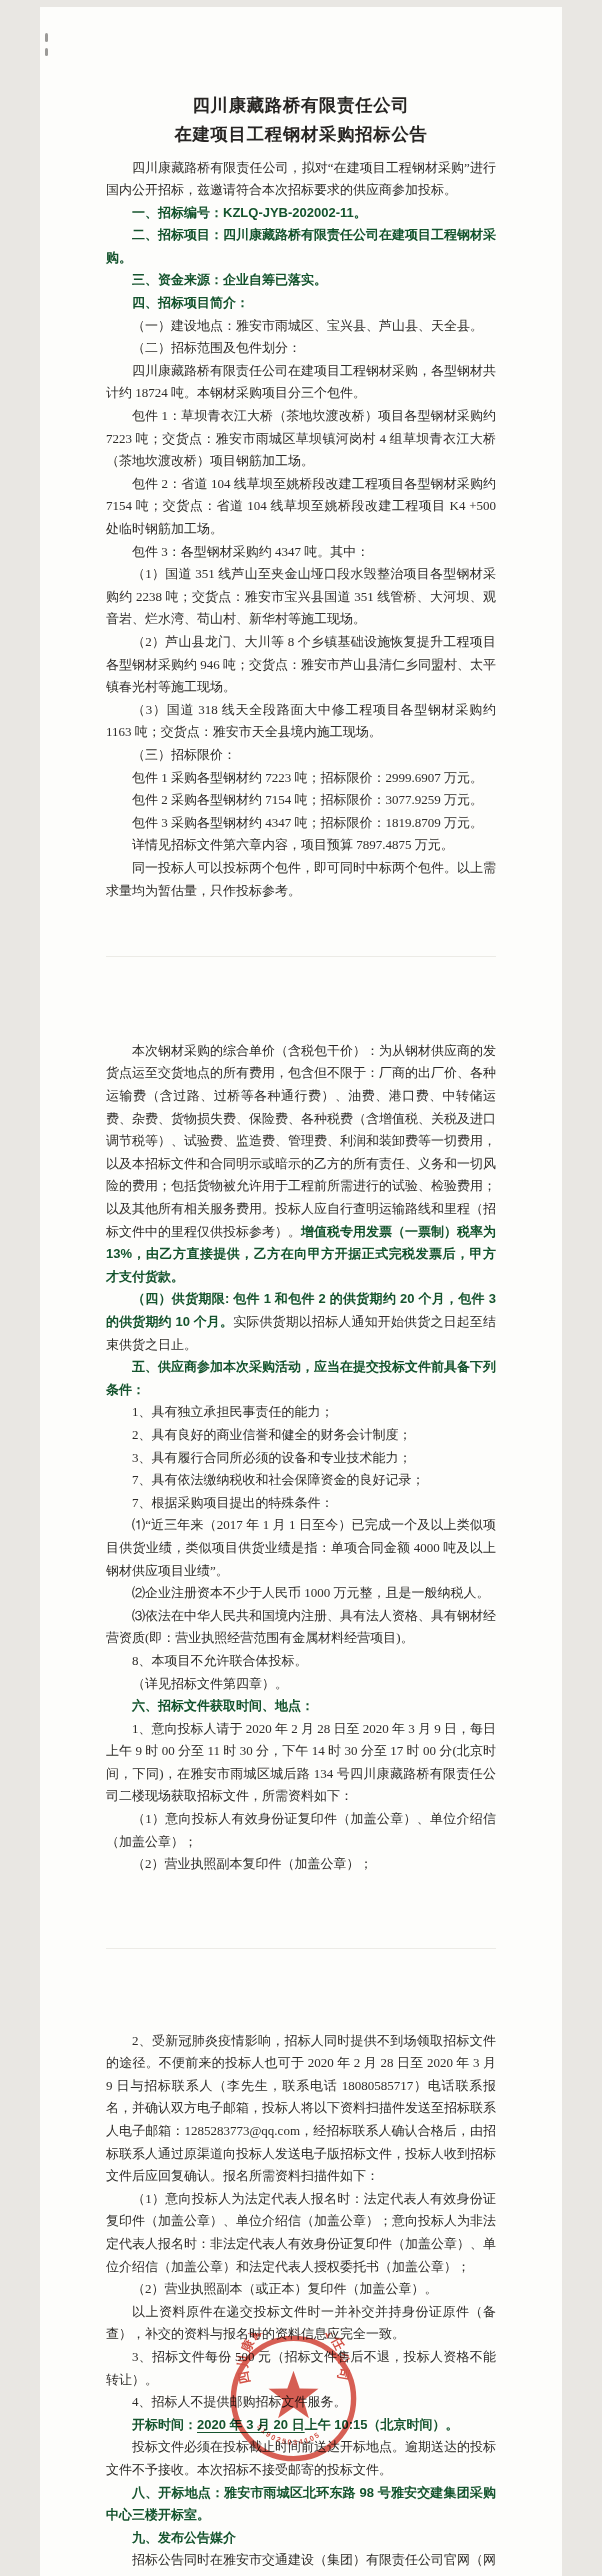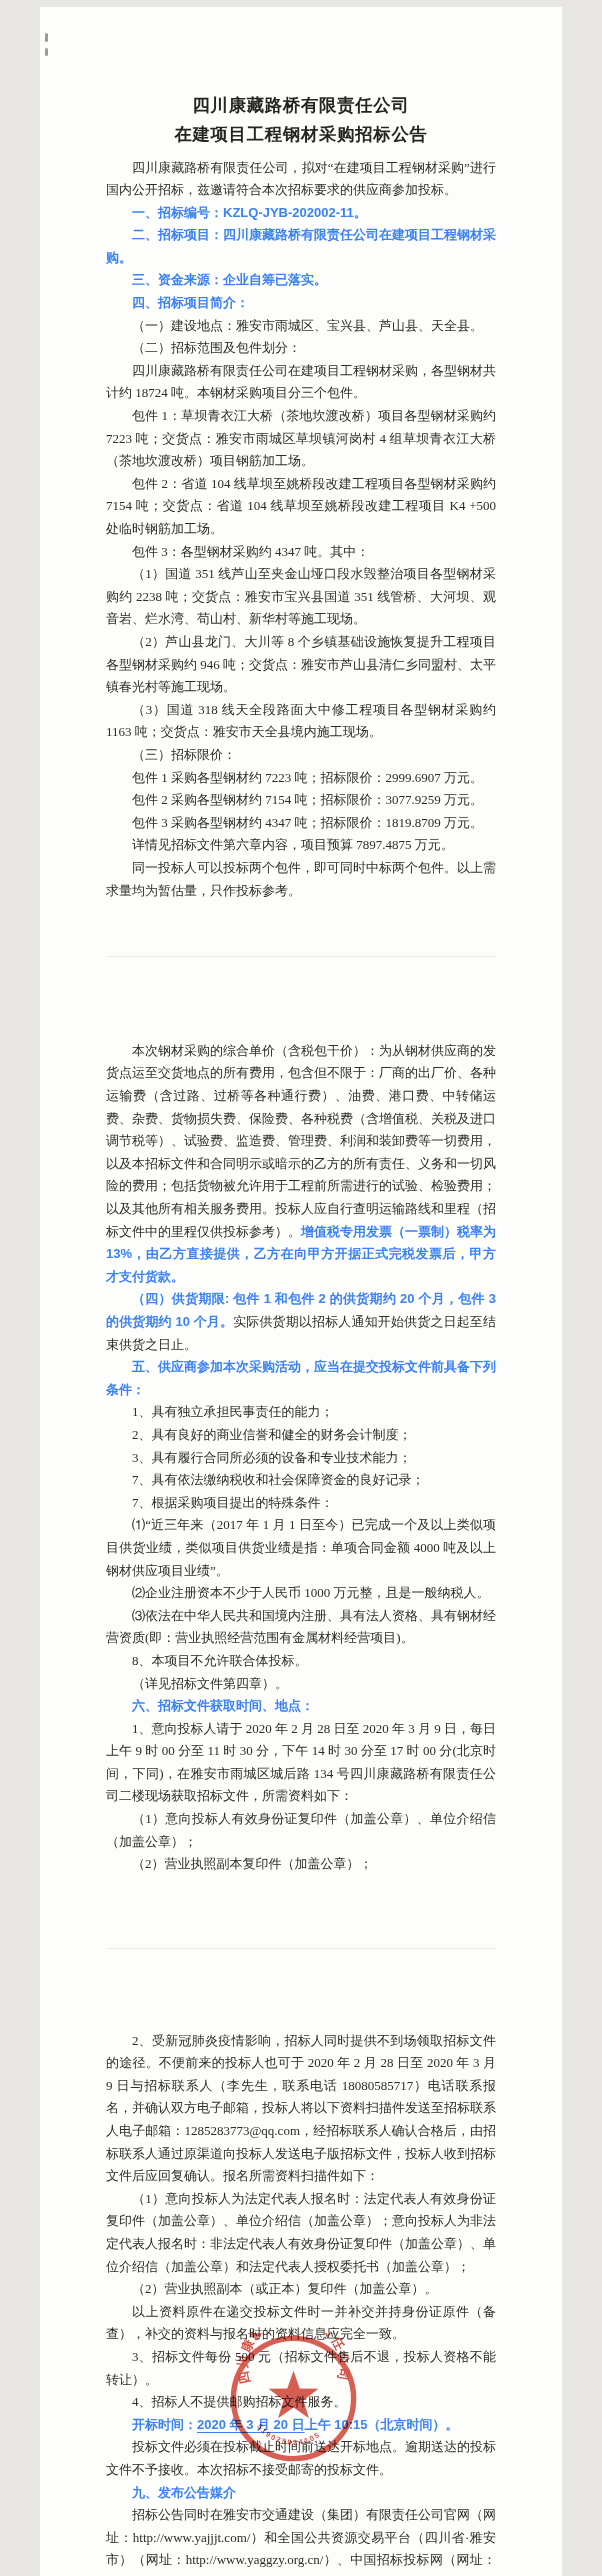--- a/index.html
+++ b/index.html
@@ -22,21 +22,21 @@
     text-align:left;white-space:pre-wrap;line-height:24px;
   }
   .p0{margin-top:7.5px;}
   .pagebreak{height:0.8px;background:#ecebe6;}
   .pb1{margin-top:54px;}
   .pb2{margin-top:72px;}
   .p1{margin-top:83px;}
   .p2{margin-top:81px;}
   span.b{
     font-family:"Liberation Sans","DejaVu Sans",sans-serif;
-    font-weight:700;color:#3b82f6;
+    font-weight:700;color:#14532d;
   }
   span.u{text-decoration:underline;text-underline-offset:3px;}
   .stamp{
     position:absolute;left:188px;top:2326px;width:131px;height:131px;
     opacity:.88;mix-blend-mode:multiply;pointer-events:none;
   }
   .edge-mark{position:absolute;background:#4a4845;opacity:.55;border-radius:1.5px;}
   .em1{left:4.5px;top:25.6px;width:3.8px;height:9.8px;}
   .em2{left:5.3px;top:41px;width:3px;height:7.5px;}
   .bottom-edge{position:absolute;left:0;bottom:0;width:602px;height:3.8px;background:#dcdad6;}
@@ -99,20 +99,21 @@
     <div class="pagebreak pb2"></div>
     <section class="page p2">
         <p class="ln"><span>2、受新冠肺炎疫情影响，招标人同时提供不到场领取招标文件的途径。不便前来的投标人也可于 2020 年 2 月 28 日至 2020 年 3 月 9 日与招标联系人（李先生，联系电话 18080585717）电话联系报名，并确认双方电子邮箱，投标人将以下资料扫描件发送至招标联系人电子邮箱：1285283773@qq.com，经招标联系人确认合格后，由招标联系人通过原渠道向投标人发送电子版招标文件，投标人收到招标文件后应回复确认。报名所需资料扫描件如下：</span></p>
         <p class="ln"><span>（1）意向投标人为法定代表人报名时：法定代表人有效身份证复印件（加盖公章）、单位介绍信（加盖公章）；意向投标人为非法定代表人报名时：非法定代表人有效身份证复印件（加盖公章）、单位介绍信（加盖公章）和法定代表人授权委托书（加盖公章）；</span></p>
         <p class="ln"><span>（2）营业执照副本（或正本）复印件（加盖公章）。</span></p>
         <p class="ln"><span>以上资料原件在递交投标文件时一并补交并持身份证原件（备查），补交的资料与报名时的资料信息应完全一致。</span></p>
         <p class="ln"><span>3、招标文件每份 500 元（招标文件售后不退，投标人资格不能转让）。</span></p>
         <p class="ln"><span>4、招标人不提供邮购招标文件服务。</span></p>
         <p class="ln"><span class="b">开标时间：</span><span class="b u">2020 年 3 月 20 日</span><span class="b">上午 10:15（北京时间）。</span></p>
         <p class="ln"><span>投标文件必须在投标截止时间前送达开标地点。逾期送达的投标文件不予接收。本次招标不接受邮寄的投标文件。</span></p>
+        <p class="ln"><span class="b">八、开标地点：雅安市雨城区北环东路 98 号雅安交建集团采购中心三楼开标室。</span></p>
         <p class="ln"><span class="b">九、发布公告媒介</span></p>
         <p class="ln"><span>招标公告同时在雅安市交通建设（集团）有限责任公司官网（网址：http://www.yajjjt.com/）和全国公共资源交易平台（四川省·雅安市）（网址：http://www.yaggzy.org.cn/）、中国招标投标网（网址：https://www.cecbid.org.cn/）上发布。</span></p>
         <p class="ln"><span class="b">十、联系方式</span></p>
         <p class="ln contact"><span>招　标　人：四川康藏路桥有限责任公司</span></p>
         <p class="ln contact"><span>地　　　址：四川省雅安市雨城区城后路 107 号</span></p>
         <p class="ln contact"><span>邮　　　编：625000</span></p>
         <p class="ln contact"><span>联　系　人：李先生　　　黄先生　　　杨先生</span></p>
       </section>
 
   </div>

